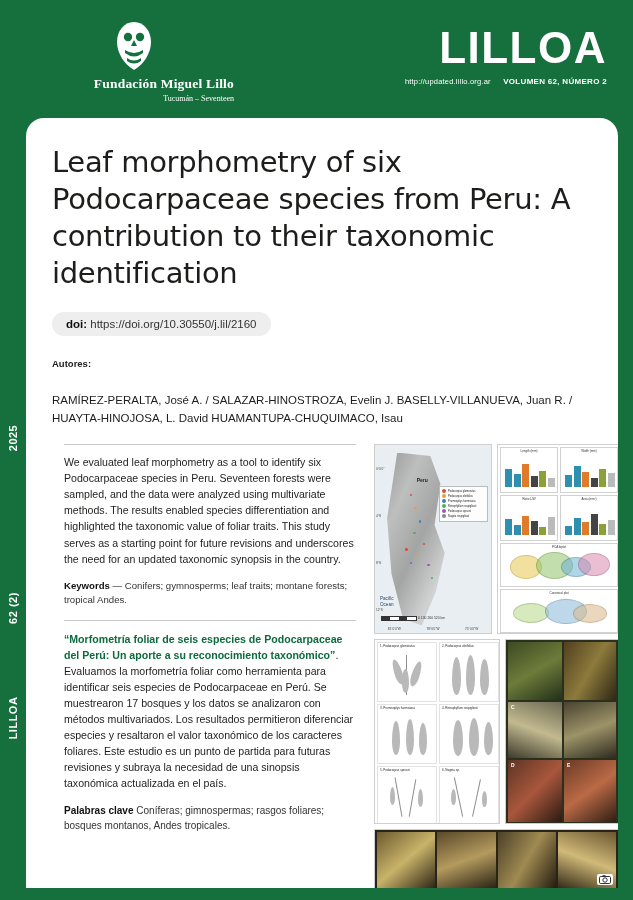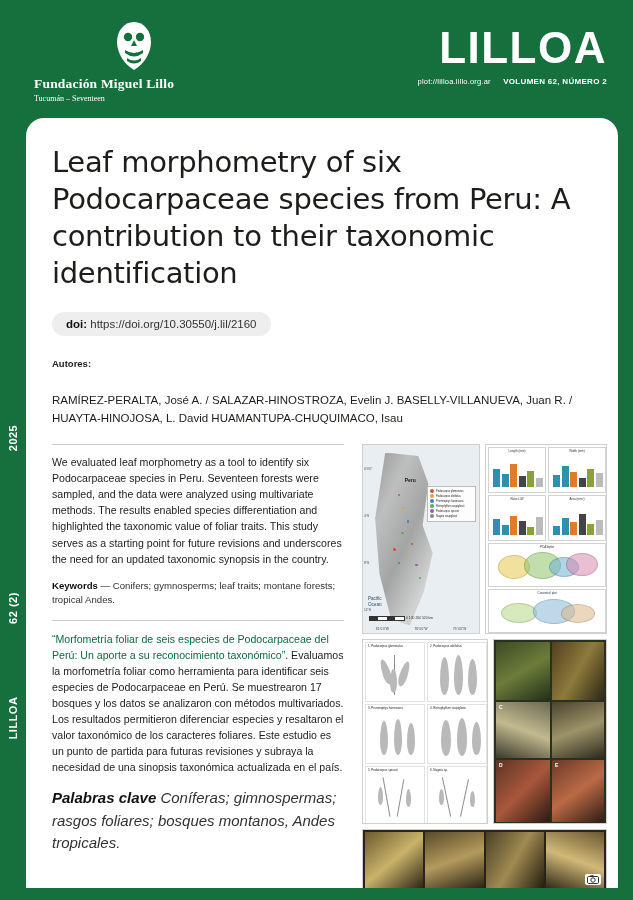--- a/index.html
+++ b/index.html
@@ -25,21 +25,21 @@
   .header {
     position: relative;
     height: 112px;
     width: 100%;
   }
   .logo-block {
     position: absolute;
     left: 34px;
     top: 20px;
     width: 200px;
-    text-align: left;
+    text-align: right;
     color: #ffffff;
   }
   .owl {
     width: 46px;
     height: 52px;
     margin: 0 auto 4px auto;
     position: relative;
   }
   .owl svg { display:block; }
   .foundation-name {
@@ -146,20 +146,21 @@
     margin-top: 23px;
     font-size: 11.5px;
     line-height: 1.55;
     color: #1d1d1b;
   }
   
   .content {
     display: flex;
     margin-top: 16px;
     gap: 18px;
+    margin-left: 12px;
   }
   .col-left {
     width: 292px;
     flex: 0 0 292px;
   }
   .col-right {
     flex: 1;
   }
   .rule {
     border: 0;
@@ -178,27 +179,26 @@
     line-height: 1.5;
     color: #333333;
   }
   .keywords b { color: #111111; }
   .resumen {
     margin-top: 10px;
     font-size: 10.6px;
     line-height: 1.52;
     color: #1d1d1b;
   }
-  .resumen .sp-title { color: #0d6b3f; font-weight: normal; }
+  .resumen .sp-title { color: #0d6b3f; font-weight: bold; }
   .palabras {
     margin-top: 12px;
-    font-size: 15px;
+    font-size: 10px;
     line-height: 1.5;
     color: #333333;
-    font-style: italic;
   }
   .palabras b { color: #111111; }
   
   .fig-grid {
     display: flex;
     flex-direction: column;
     gap: 5px;
   }
   .fig-row {
     display: flex;
@@ -291,21 +291,21 @@
           <path d="M16 38 Q23 43 30 38 L30 41 Q23 46 16 41 Z" fill="#15703d"></path>
         </svg>
       </div>
       <div class="foundation-name">Fundación Miguel Lillo</div>
       <div class="foundation-sub">Tucumán – Seventeen</div>
     </div>
 
     <div class="journal-block">
       <div class="journal-title">LILLOA</div>
       <div>
-        <span class="journal-url">plot://lilloa.lillo.org.ar</span>
+        <span class="journal-url">http://updated.lillo.org.ar</span>
         <span class="journal-issue">VOLUMEN 62, NÚMERO 2</span>
       </div>
     </div>
   </div>
 
   <div class="spine">
     <div class="spine-text spine-year">2025</div>
     <div class="spine-text spine-issue">62 (2)</div>
     <div class="spine-text spine-name">LILLOA</div>
   </div>

